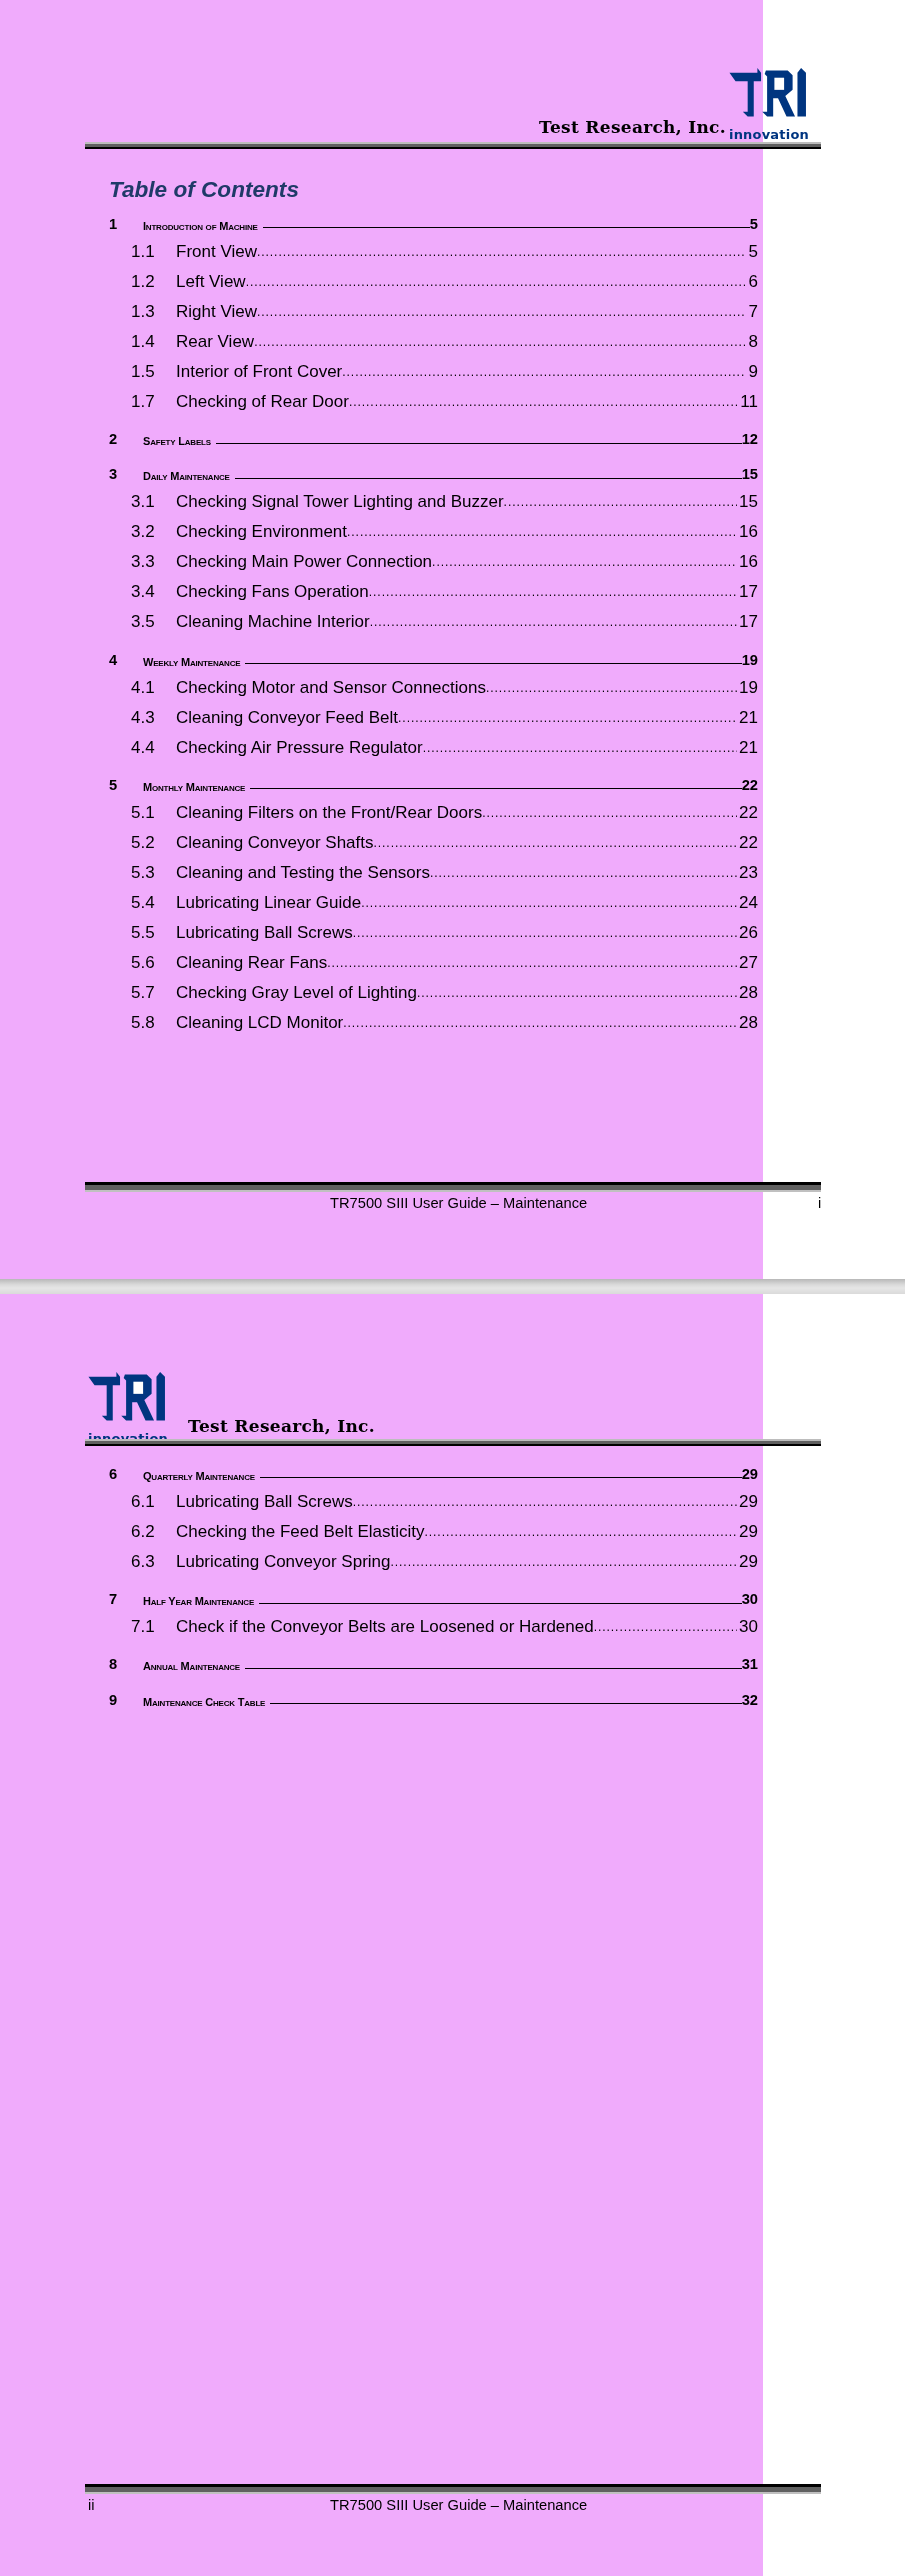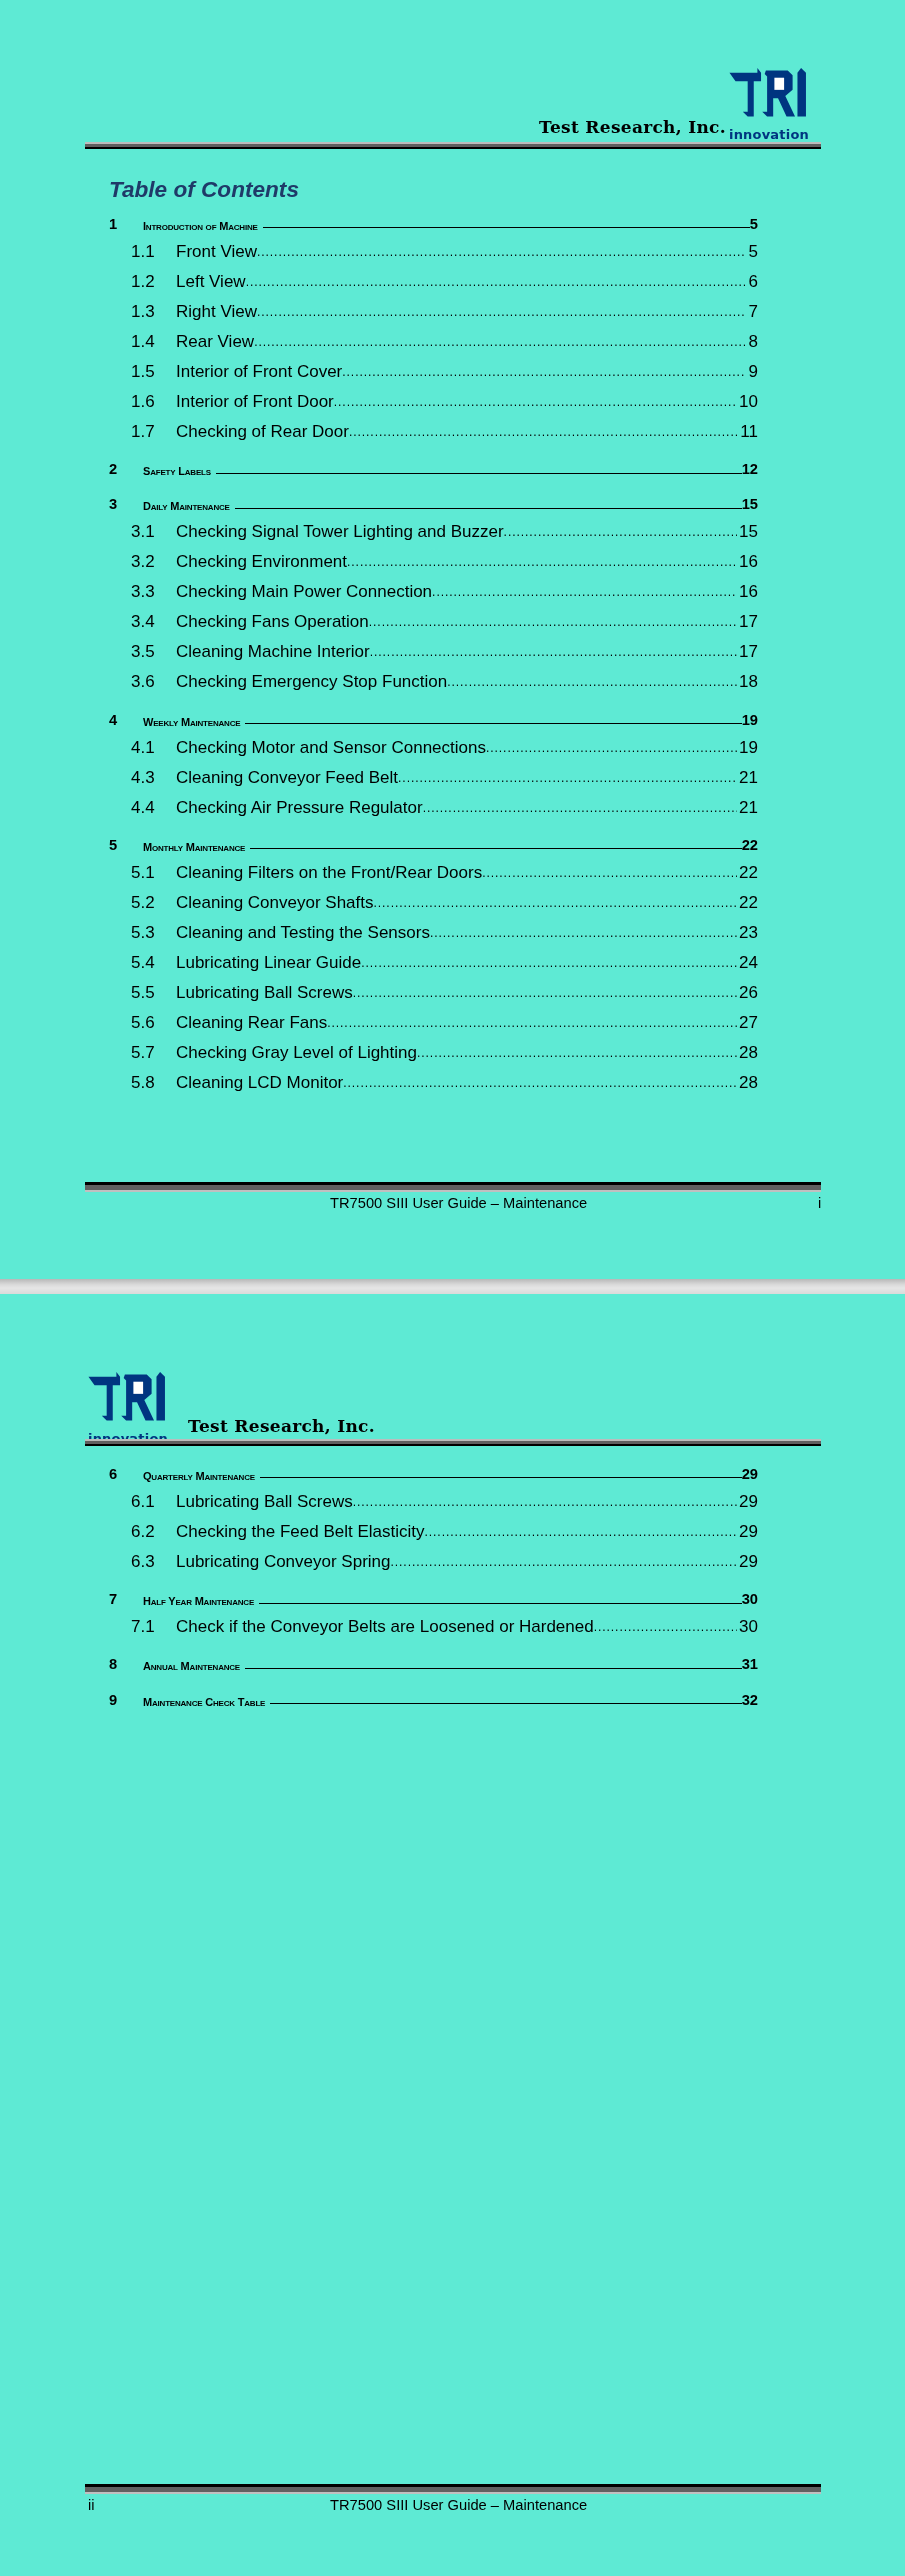--- a/index.html
+++ b/index.html
@@ -1,17 +1,17 @@
 <!DOCTYPE html>
 <html style="font-size:9.8px"><head>
 <meta charset="utf-8">
 <style>
   html, body { margin:0; padding:0; background:#ffffff; }
   body { width:905px; height:2576px; position:relative; font-family:"Liberation Sans", sans-serif; color:#000; overflow:hidden; }
-  .page { position:absolute; left:0; width:905px; background:#5eead4; }
+  .page { position:absolute; left:0; width:763px; background:#f0abfc; }
   #page1 { top:0; height:1279px; }
   #page2 { top:1294px; height:1282px; }
   .page-gap { position:absolute; left:0; top:1279px; width:905px; height:15.3px;
     background:linear-gradient(to bottom, #b8b8b8 0%, #d8d8d8 35%, #e6e6e6 60%, #dadada 100%); }
 
   
   .hdr-rule { position:absolute; left:85px; width:736px; }
   .hdr-rule .l1 { height:2.4px; background:#bdbdbd; }
   .hdr-rule .l2 { height:3.1px; background:#606060; }
   .hdr-rule .l3 { height:1.2px; background:#000; }
@@ -103,26 +103,20 @@
         <span class="lead"></span>
         <span class="pg">8</span>
       </div>
       <div class="sec">
         <span class="num">1.5</span>
         <span class="title">Interior of Front Cover</span>
         <span class="lead"></span>
         <span class="pg">9</span>
       </div>
       <div class="sec">
-        <span class="num">1.6</span>
-        <span class="title">Interior of Front Door</span>
-        <span class="lead"></span>
-        <span class="pg">10</span>
-      </div>
-      <div class="sec">
         <span class="num">1.7</span>
         <span class="title">Checking of Rear Door</span>
         <span class="lead"></span>
         <span class="pg">11</span>
       </div>
       <div class="chap">
         <span class="num">2</span>
         <span class="title">Safety Labels</span>
         <span class="lead"></span>
         <span class="pg">12</span>
@@ -155,26 +149,20 @@
         <span class="num">3.4</span>
         <span class="title">Checking Fans Operation</span>
         <span class="lead"></span>
         <span class="pg">17</span>
       </div>
       <div class="sec">
         <span class="num">3.5</span>
         <span class="title">Cleaning Machine Interior</span>
         <span class="lead"></span>
         <span class="pg">17</span>
-      </div>
-      <div class="sec">
-        <span class="num">3.6</span>
-        <span class="title">Checking Emergency Stop Function</span>
-        <span class="lead"></span>
-        <span class="pg">18</span>
       </div>
       <div class="chap">
         <span class="num">4</span>
         <span class="title">Weekly Maintenance</span>
         <span class="lead"></span>
         <span class="pg">19</span>
       </div>
       <div class="sec">
         <span class="num">4.1</span>
         <span class="title">Checking Motor and Sensor Connections</span>

